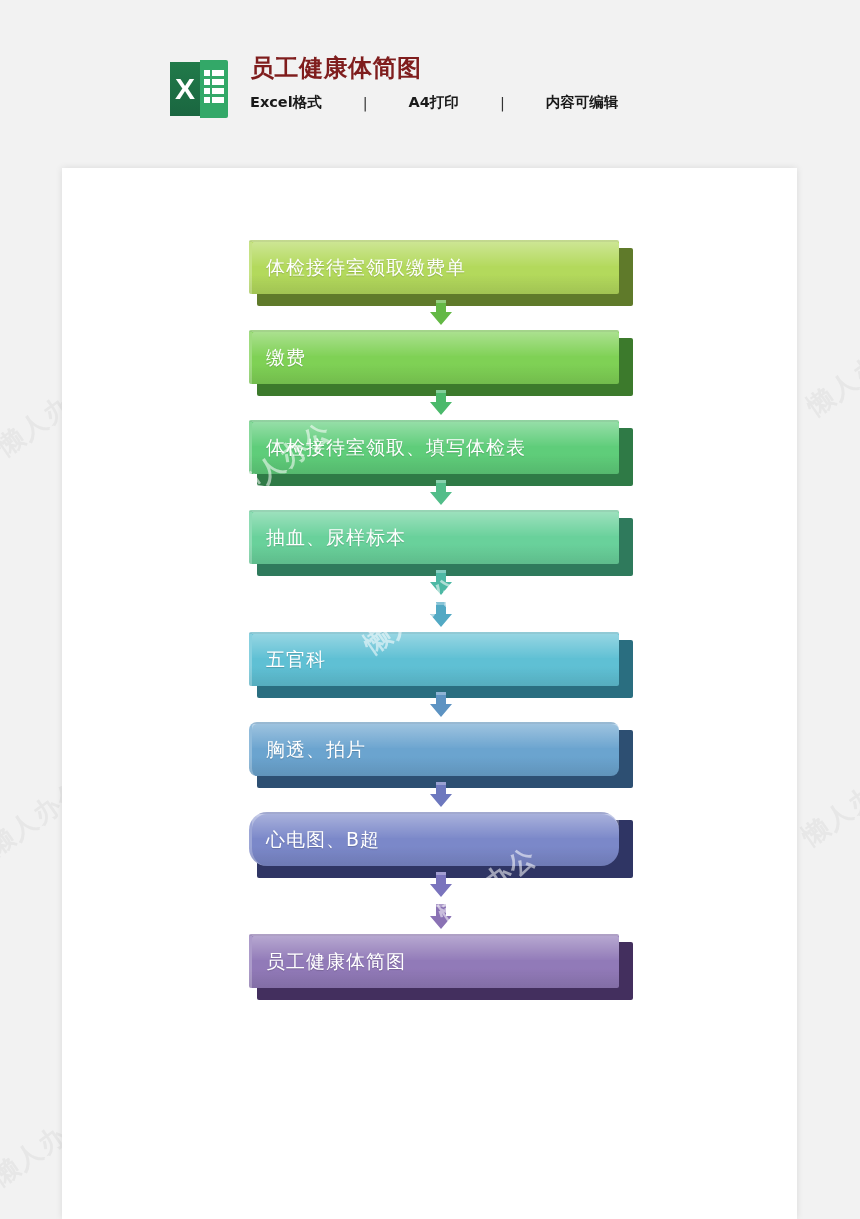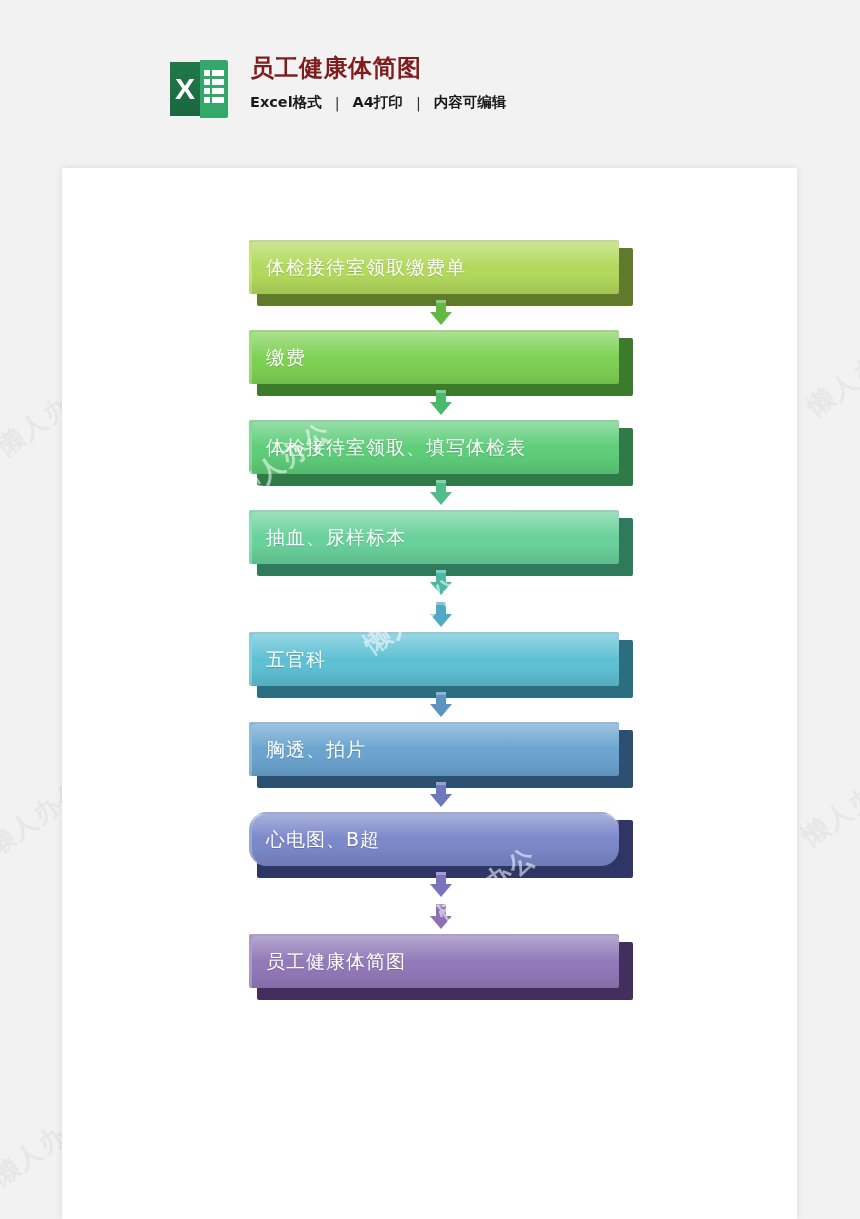--- a/index.html
+++ b/index.html
@@ -121,20 +121,21 @@
     margin: 0 0 12px 0;
     letter-spacing: 0.5px;
   }
   .doc-meta {
     display: flex;
     align-items: center;
     color: #1a1a1a;
     font-size: 14.5px;
     font-weight: bold;
     font-family: "DejaVu Sans", "Liberation Sans", sans-serif;
+    gap: 28px;
   }
   .doc-meta span.sep {
     margin: 0 13px;
     color: #333;
     font-weight: normal;
   }
 
   
   .page-card {
     position: absolute;
@@ -352,21 +353,21 @@
         <div class="arrow">
           <svg width="26" height="26" viewBox="0 0 26 26">
             <polygon points="8,0 18,0 18,12 24,12 13,25 2,12 8,12" fill="#5d93c2"></polygon>
             <polygon points="8,0 18,0 18,3 8,3" fill="rgba(255,255,255,0.30)"></polygon>
           </svg>
         </div>
       </div>
       <div class="flow-step">
         <div class="flow-box">
           <div class="box-slab" style="background: rgb(45, 79, 114);"></div>
-          <div class="box-face" style="background: linear-gradient(rgb(107, 164, 207) 0%, rgb(107, 164, 207) 62%, rgba(0, 0, 0, 0.1) 100%), rgb(107, 164, 207); border-left: 3px solid rgba(255, 255, 255, 0.25); border-top: 2px solid rgba(255, 255, 255, 0.35);">
+          <div class="box-face" style="background: linear-gradient(rgb(107, 164, 207) 0%, rgb(107, 164, 207) 62%, rgba(0, 0, 0, 0.1) 100%), rgb(107, 164, 207); border-left: 3px solid rgba(255, 255, 255, 0.25); border-top: 2px solid rgba(255, 255, 255, 0.35); border-radius: 8px;">
             <div class="box-label">胸透、拍片</div>
           </div>
         </div>
       </div>
       <div class="arrow-wrap">
         <div class="arrow">
           <svg width="26" height="26" viewBox="0 0 26 26">
             <polygon points="8,0 18,0 18,12 24,12 13,25 2,12 8,12" fill="#6d78be"></polygon>
             <polygon points="8,0 18,0 18,3 8,3" fill="rgba(255,255,255,0.30)"></polygon>
           </svg>

